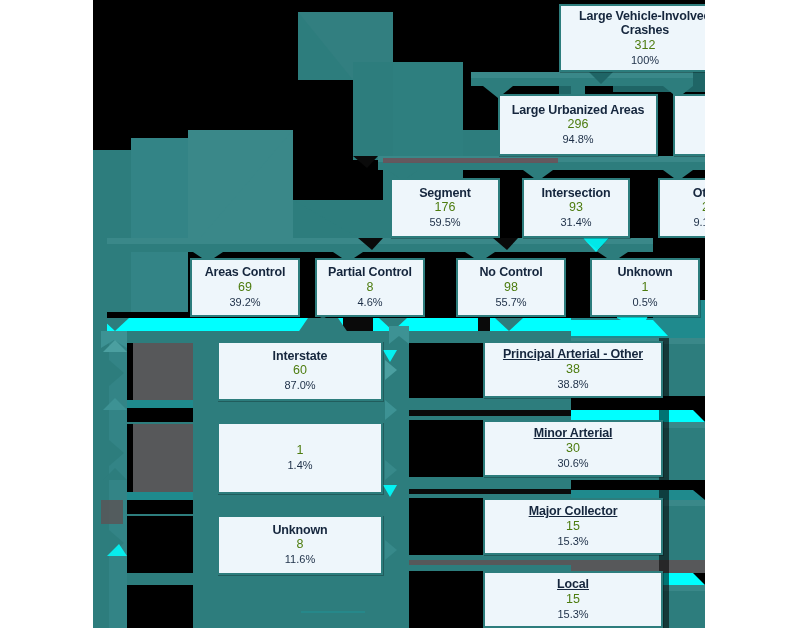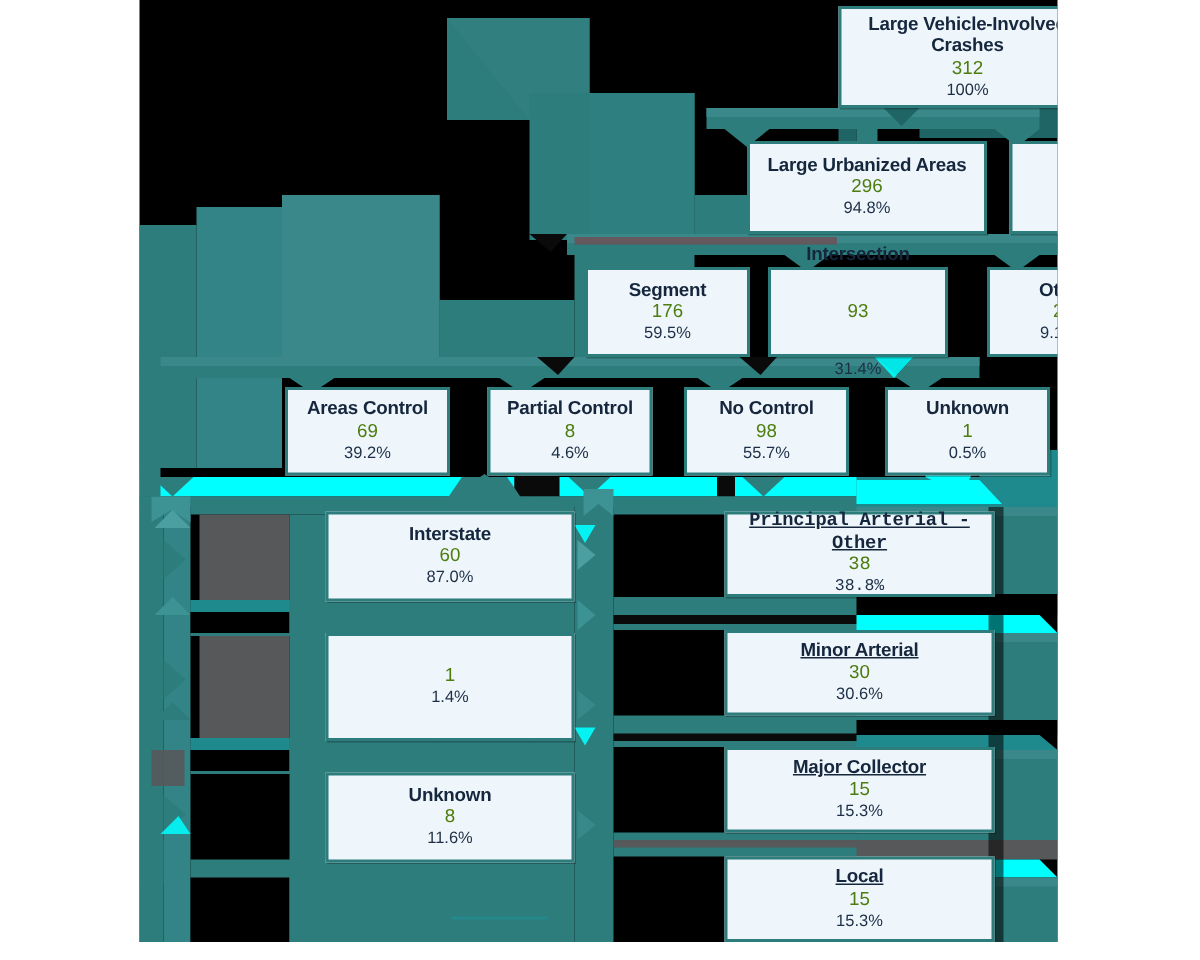--- a/index.html
+++ b/index.html
@@ -169,36 +169,36 @@
           <div class="ttl">Large Urbanized Areas</div>
           <div class="val">296</div>
           <div class="pct">94.8%</div>
         </div>
         <div class="node" style="left: 580px; top: 94px; width: 118px; height: 62px;"></div>
         <div class="node" style="left: 297px; top: 178px; width: 110px; height: 60px;">
           <div class="ttl">Segment</div>
           <div class="val">176</div>
           <div class="pct">59.5%</div>
         </div>
-        <div class="node" style="left: 419px; top: 178px; width: 120px; height: 60px; gap: 24px;">
+        <div class="node" style="left: 429px; top: 178px; width: 108px; height: 60px;">
           <div class="ttl">Intersection</div>
           <div class="val">93</div>
           <div class="pct">31.4%</div>
         </div>
         <div class="node" style="left: 565px; top: 178px; width: 102px; height: 60px;">
           <div class="ttl">Other</div>
           <div class="val">27</div>
           <div class="pct">9.12%</div>
         </div>
         <div class="node" style="left: 97px; top: 258px; width: 110px; height: 59px;">
           <div class="ttl">Areas Control</div>
           <div class="val">69</div>
           <div class="pct">39.2%</div>
         </div>
-        <div class="node" style="left: 232px; top: 258px; width: 110px; height: 59px;">
+        <div class="node" style="left: 222px; top: 258px; width: 110px; height: 59px;">
           <div class="ttl">Partial Control</div>
           <div class="val">8</div>
           <div class="pct">4.6%</div>
         </div>
         <div class="node" style="left: 363px; top: 258px; width: 110px; height: 59px;">
           <div class="ttl">No Control</div>
           <div class="val">98</div>
           <div class="pct">55.7%</div>
         </div>
         <div class="node" style="left: 497px; top: 258px; width: 110px; height: 59px;">
@@ -213,21 +213,21 @@
         </div>
         <div class="node" style="left: 124px; top: 422px; width: 166px; height: 72px;">
           <div class="val">1</div>
           <div class="pct">1.4%</div>
         </div>
         <div class="node" style="left: 124px; top: 515px; width: 166px; height: 60px;">
           <div class="ttl">Unknown</div>
           <div class="val">8</div>
           <div class="pct">11.6%</div>
         </div>
-        <div class="node u" style="left: 390px; top: 341px; width: 180px; height: 57px; font-family: Liberation Mono, monospace;">
+        <div class="node u" style="left: 390px; top: 341px; width: 180px; height: 57px;">
           <div class="ttl">Principal Arterial - Other</div>
           <div class="val">38</div>
           <div class="pct">38.8%</div>
         </div>
         <div class="node u" style="left: 390px; top: 420px; width: 180px; height: 57px;">
           <div class="ttl">Minor Arterial</div>
           <div class="val">30</div>
           <div class="pct">30.6%</div>
         </div>
         <div class="node u" style="left: 390px; top: 498px; width: 180px; height: 57px;">

